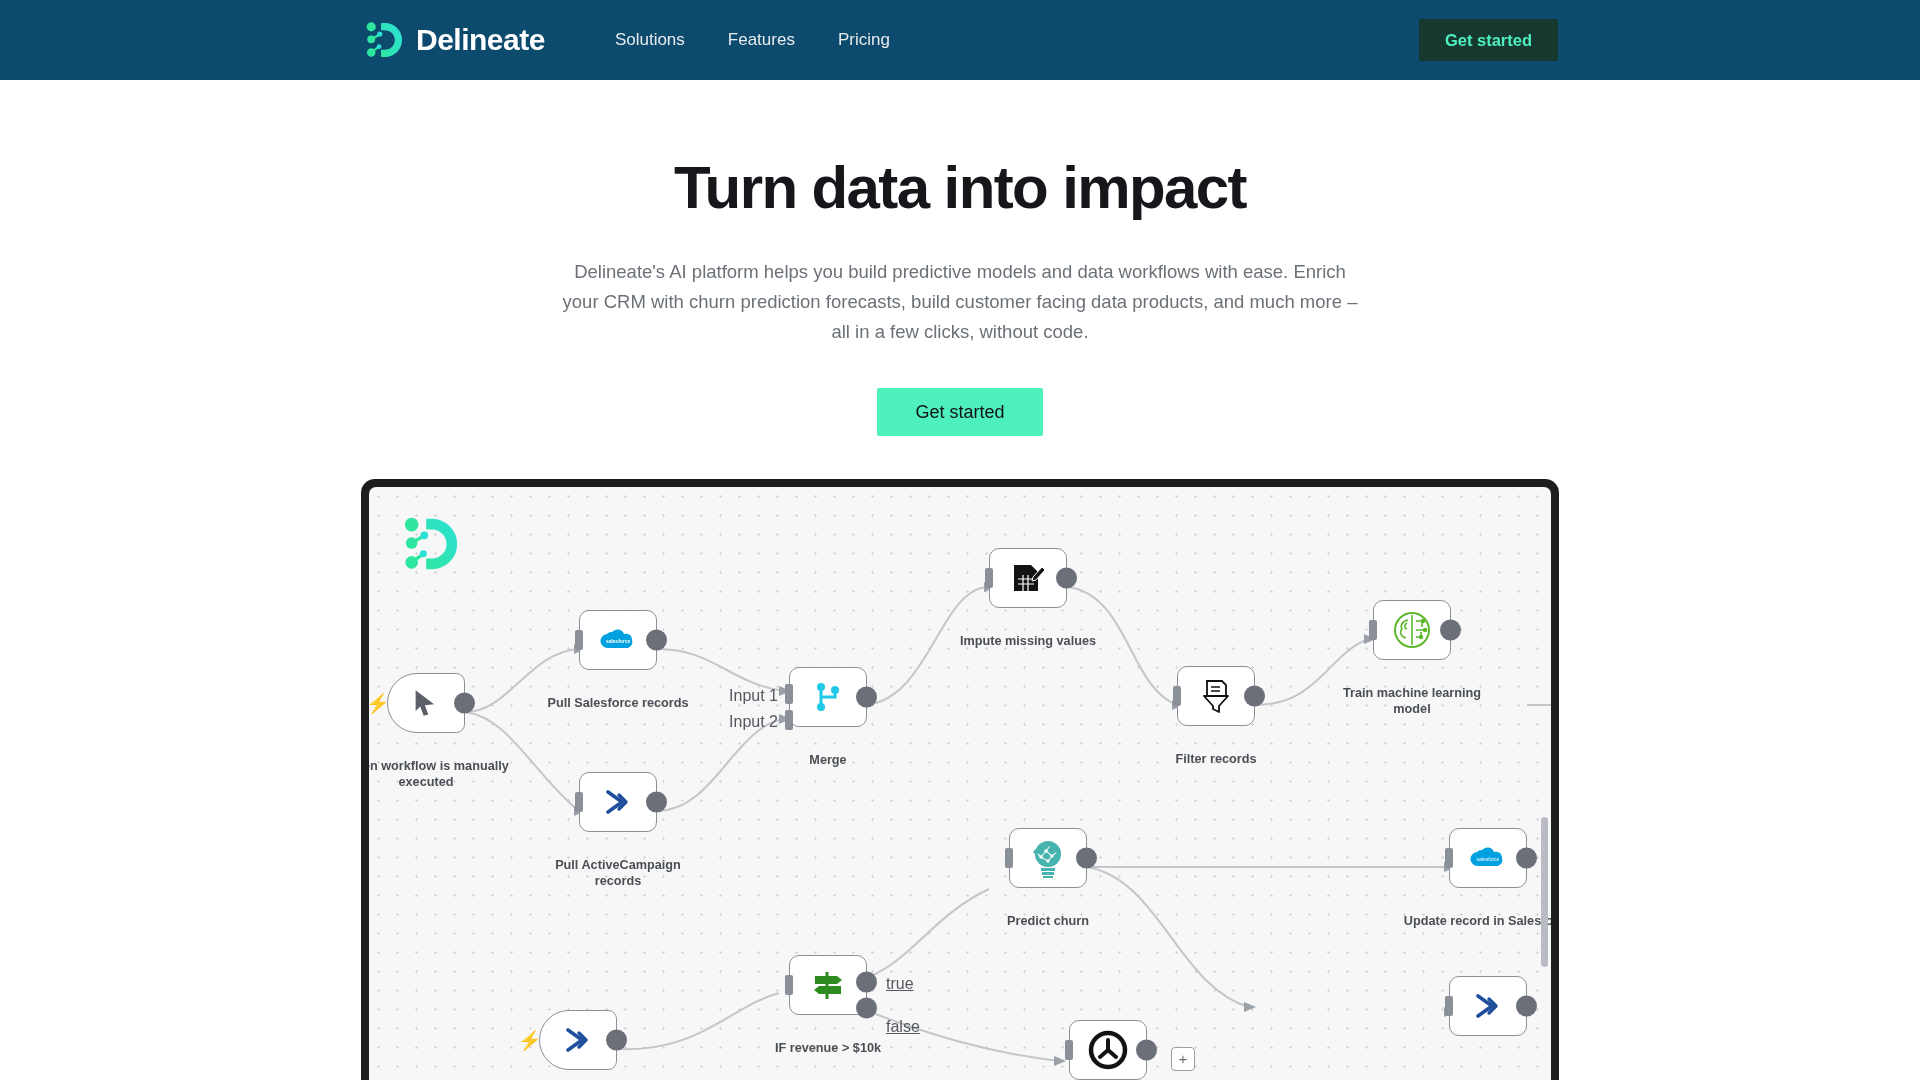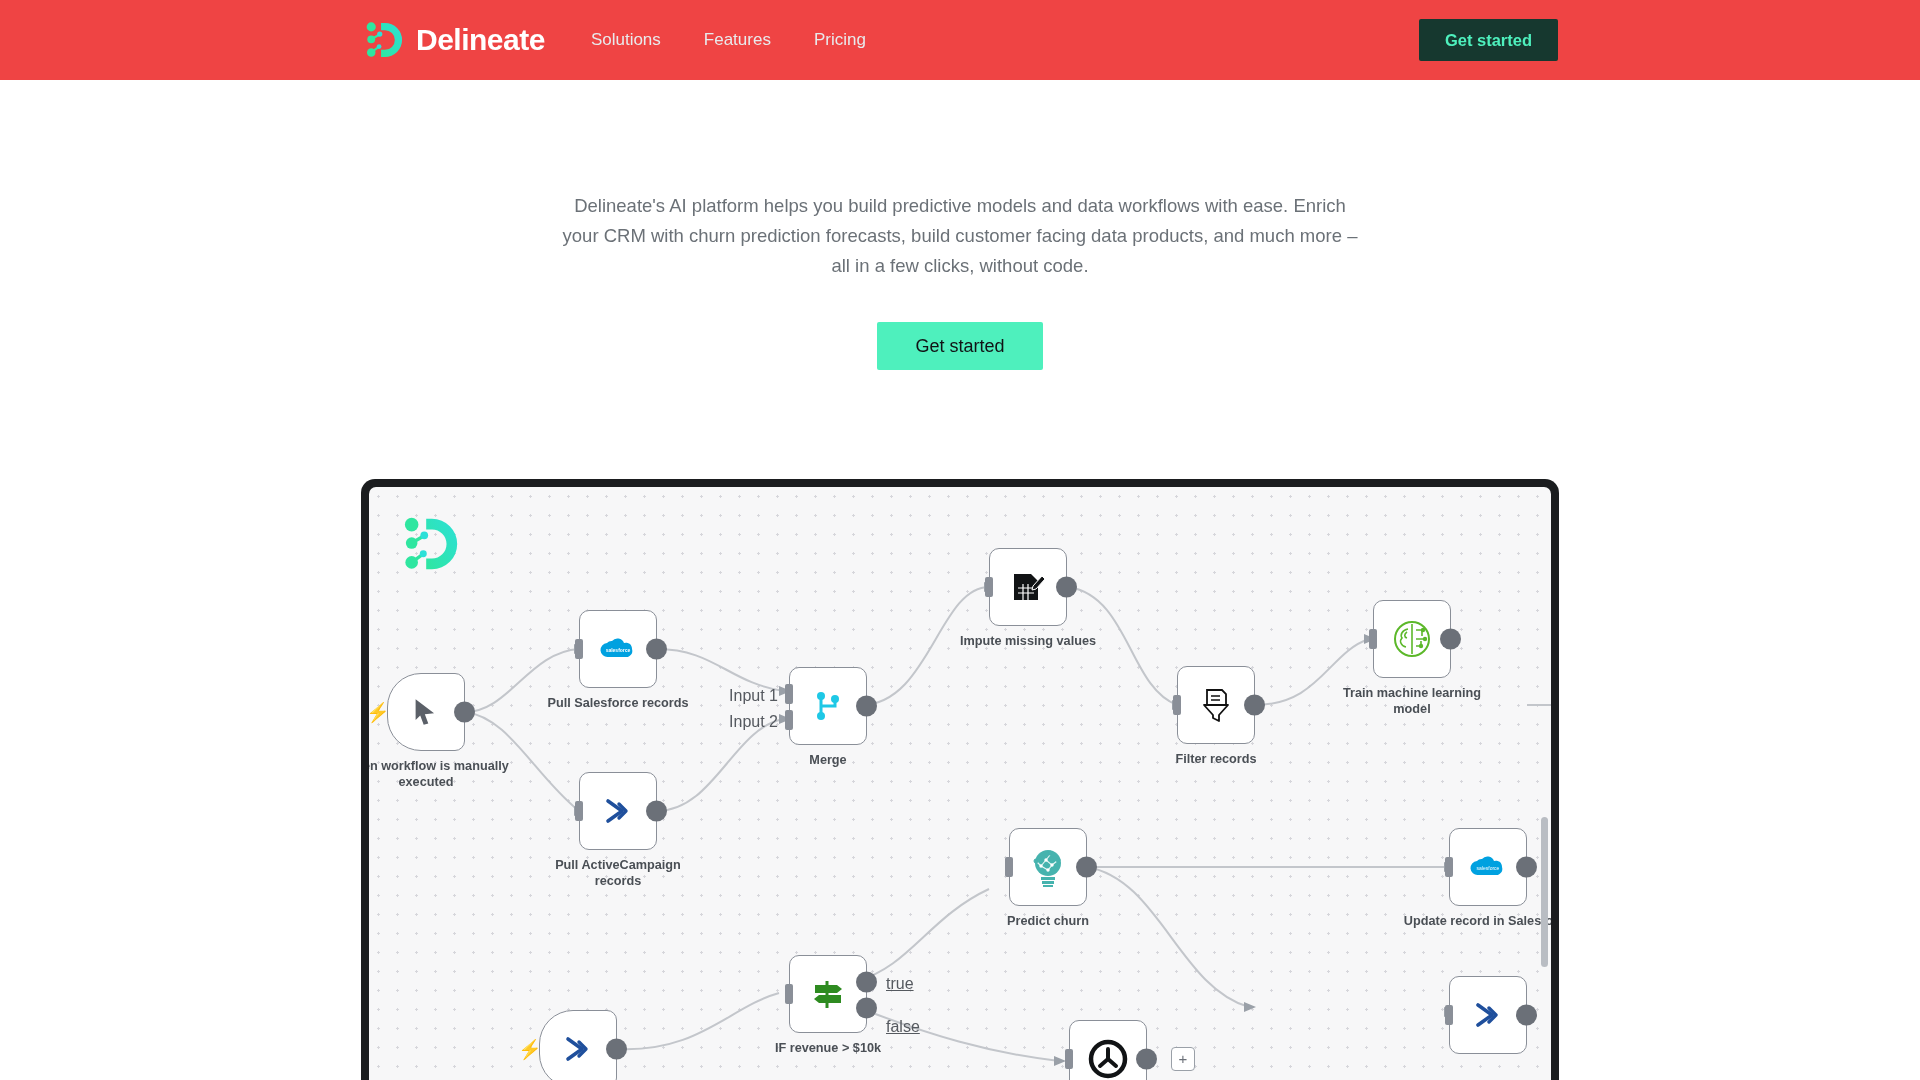--- a/index.html
+++ b/index.html
@@ -6,24 +6,25 @@
   html, body {
     width: 1920px; height: 1080px;
     background: #ffffff;
     font-family: "Liberation Sans", sans-serif;
     overflow: hidden;
   }
 
   
   .header {
     height: 80px;
-    background: #ef4444;
+    background: #0c4a6e;
     display: flex;
     align-items: center;
     position: relative;
+    gap: 24px;
   }
   .brand {
     display: flex;
     align-items: center;
     gap: 10px;
     margin-left: 364px;
   }
   .brand-mark { width: 42px; height: 42px; display:block; }
   .brand-name {
     color: #ffffff;
@@ -109,21 +110,21 @@
     border-radius: 7px 7px 0 0;
     overflow: hidden;
   }
   .canvas-logo { position: absolute; left: 32px; top: 26px; width: 62px; height: 62px; }
 
   .edges { position: absolute; inset: 0; width: 100%; height: 100%; }
 
   
   .node {
     position: absolute;
-    width: 78px; height: 78px;
+    width: 78px; height: 60px;
     background: #ffffff;
     border: 1.6px solid #8a8f98;
     border-radius: 10px;
     display: flex;
     align-items: center;
     justify-content: center;
     cursor: pointer;
   }
   .node.trigger { border-radius: 34px 10px 10px 34px; }
   .node-label {
@@ -234,20 +235,21 @@
   <nav class="nav">
     <a class="nav-link" href="#">Solutions</a>
     <a class="nav-link" href="#">Features</a>
     <a class="nav-link" href="#">Pricing</a>
   </nav>
 
   <button class="header-cta">Get started</button>
 </div>
 
 <div class="hero">
+  <h1 class="hero-title">Turn data into impact</h1>
   <p class="hero-sub">Delineate's AI platform helps you build predictive models and data workflows with ease. Enrich your CRM with churn prediction forecasts, build customer facing data products, and much more – all in a few clicks, without code.</p>
   <button class="hero-cta">Get started</button>
 </div>
 
 <div class="frame">
   <div class="canvas">
 
     <span class="canvas-logo">
       <svg viewBox="0 0 64 64" width="62" height="62">
         <defs>

